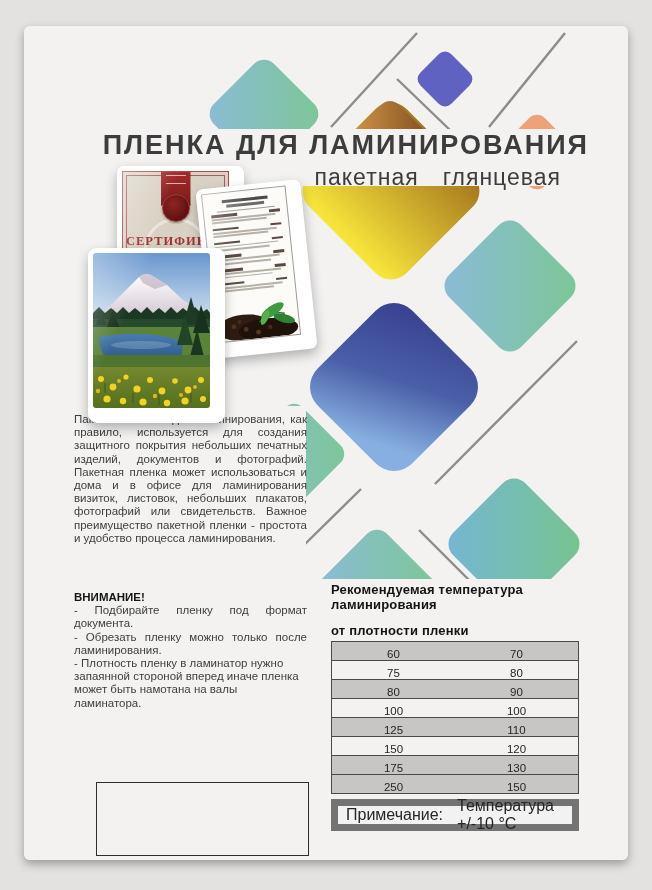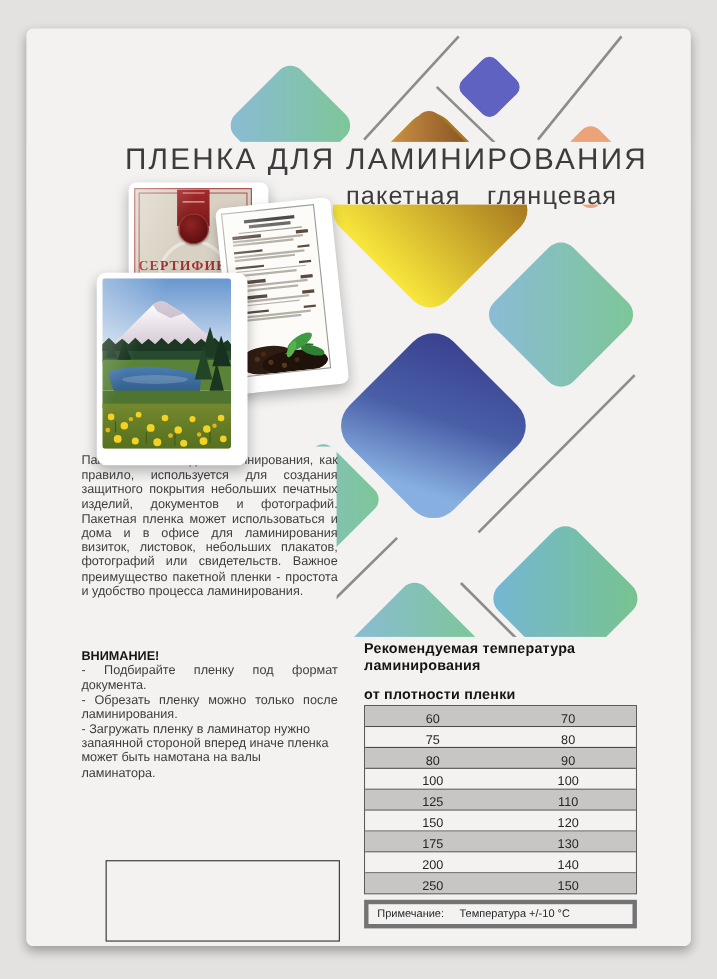--- a/index.html
+++ b/index.html
@@ -12,21 +12,21 @@
   }
   .page{
     position:absolute;left:24px;top:26px;width:604px;height:834px;
     background:#f3f2f1;border-radius:6px;
     box-shadow:0 4px 10px rgba(0,0,0,.32);
     overflow:hidden;
   }
   .decor{position:absolute;left:0;top:0;z-index:0;}
   
   .titleblock{position:absolute;top:104px;left:0;right:39px;text-align:right;z-index:3;}
-  .title{font-size:27px;letter-spacing:2px;color:#3c3c3c;font-weight:400;}
+  .title{font-size:27px;letter-spacing:2px;color:#3c3c3c;font-weight:700;}
   .subtitle{font-size:23px;letter-spacing:1px;color:#3c3c3c;margin-top:3px;padding-right:28px;}
   .sub2{margin-left:24px;}
   
   .pouch{position:absolute;background:#fff;border-radius:7px;padding:5px;
          box-shadow:0 5px 12px rgba(0,0,0,.28);}
   .pouch::after{content:"";position:absolute;inset:0;border-radius:7px;
     background:linear-gradient(115deg,rgba(255,255,255,.40) 0%,rgba(255,255,255,0) 32%);
     pointer-events:none;}
   .cert{left:93px;top:140px;width:117px;height:166px;z-index:4;}
   .cert-in{position:relative;width:107px;height:156px;background:#d9d2c4;border:1px solid #a84848;overflow:hidden;box-sizing:border-box;}
@@ -82,22 +82,22 @@
   .tsec-t2{margin-top:11px;}
   .thead{margin-top:13px;height:19px;border:1px solid #4a4a4a;background:#f8f8f7;
     display:flex;justify-content:space-between;align-items:center;padding:0 8px;
     font-size:11.5px;color:#2e2e2e;}
   .tbody{margin-top:3px;border:1px solid #4a4a4a;}
   .trow{height:18px;display:flex;align-items:flex-end;border-bottom:1px solid #4a4a4a;
     font-size:11.5px;color:#262626;background:#f3f2f1;}
   .trow:last-child{border-bottom:none;}
   .trow.shaded{background:#c7c6c5;}
   .tcell{flex:1;text-align:center;}
-  .tnote{margin-top:5px;height:18px;border:4px solid #737373;display:flex;align-items:center;
-    padding:0 8px;font-size:10px;color:#262626;background:#f3f2f1;}
+  .tnote{margin-top:5px;height:18px;border:7px solid #737373;display:flex;align-items:center;
+    padding:0 8px;font-size:16px;color:#262626;background:#f3f2f1;}
   .tnote-v{margin-left:14px;}
 </style>
 </head>
 <body>
 
 <div class="page">
 
   <svg class="decor" width="604" height="834" viewBox="0 0 604 834">
     <defs>
       <linearGradient id="gTeal" x1="0" y1="1" x2="1" y2="0">
@@ -318,21 +318,21 @@
       </g>
     </svg>
   </div>
 
   <div class="intro">Пакетная пленка для ламинирования, как правило, используется для создания защитного покрытия небольших печатных изделий, документов и фотографий. Пакетная пленка может использоваться и дома и в офисе для ламинирования визиток, листовок, небольших плакатов, фотографий или свидетельств. Важное преимущество пакетной пленки - простота и удобство процесса ламинирования.</div>
 
   <div class="attention">
     <div class="att-h">ВНИМАНИЕ!</div>
     <div class="att-p">- Подбирайте пленку под формат документа.</div>
     <div class="att-p">- Обрезать пленку можно только после ламинирования.</div>
-    <div class="att-p nojust">- Загружать пленку в ламинатор нужно запаянной стороной вперед иначе пленка может быть намотана на валы ламинатора.</div>
+    <div class="att-p nojust">- Плотность пленку в ламинатор нужно запаянной стороной вперед иначе пленка может быть намотана на валы ламинатора.</div>
   </div>
 
   <div class="emptybox"></div>
 
   <div class="tablesec">
     <div class="tsec-t1">Рекомендуемая температура ламинирования</div>
     <div class="tsec-t2">от плотности пленки</div>
     <div class="tbody" id="tbody">
         <div class="trow shaded">
           <span class="tcell">60</span>
@@ -354,24 +354,20 @@
           <span class="tcell">125</span>
           <span class="tcell">110</span>
         </div>
         <div class="trow">
           <span class="tcell">150</span>
           <span class="tcell">120</span>
         </div>
         <div class="trow shaded">
           <span class="tcell">175</span>
           <span class="tcell">130</span>
-        </div>
-        <div class="trow">
-          <span class="tcell">200</span>
-          <span class="tcell">140</span>
         </div>
         <div class="trow shaded">
           <span class="tcell">250</span>
           <span class="tcell">150</span>
         </div>
       </div>
     <div class="tnote">
       <span>Примечание:</span>
       <span class="tnote-v">Температура +/-10 °C</span>
     </div>

